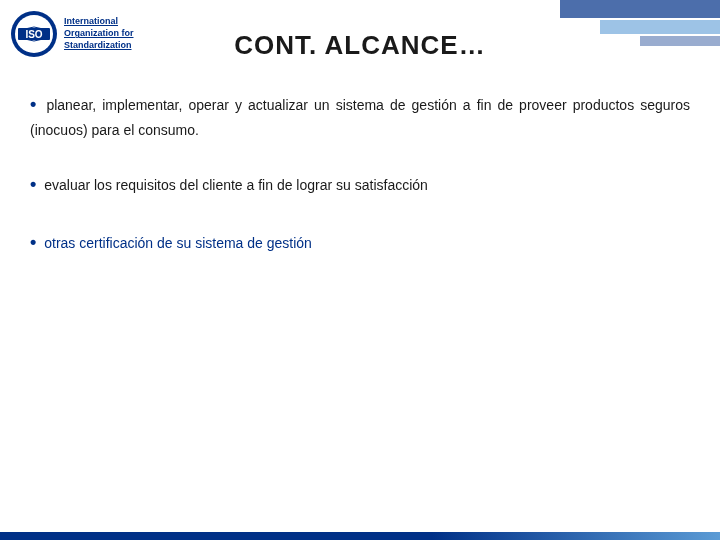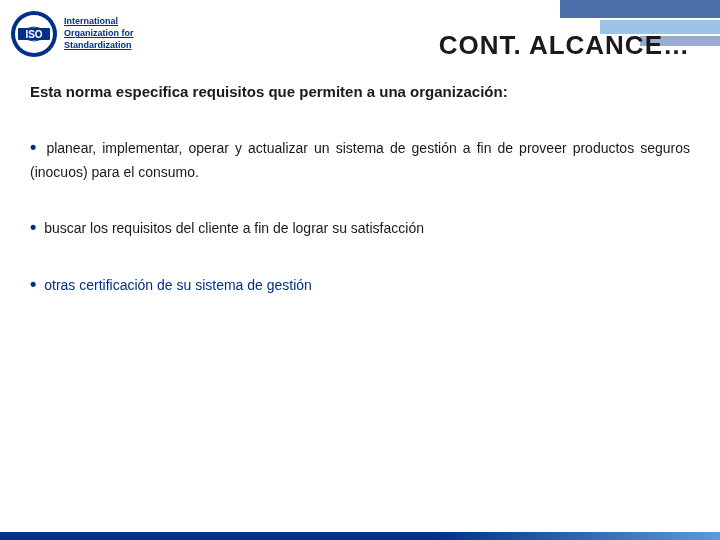--- a/index.html
+++ b/index.html
@@ -89,21 +89,21 @@
     
     .content {
       position: absolute;
       top: 20px;
       left: 0;
       right: 0;
       padding: 0 30px;
     }
 
     .main-title {
-      text-align: right;
+      text-align: center;
       font-size: 26px;
       font-weight: bold;
       color: #1a1a1a;
       margin-top: 10px;
       margin-bottom: 20px;
       letter-spacing: 1px;
     }
 
     .subtitle {
       font-size: 15px;
@@ -176,34 +176,33 @@
       <div class="iso-text">International</div>
       <div class="iso-text">Organization for</div>
       <div class="iso-text">Standardization</div>
     </div>
   </div>
 
   <div class="content">
 
     <h1 class="main-title">CONT. ALCANCE…</h1>
 
-    <p class="subtitle">Esta norma especifica requisitos que permiten a una organización:</p>
 
     <div class="bullet-section">
       <p class="bullet-text">
         <span class="bullet-dot">•</span>
         <span>planear, implementar, operar y actualizar un sistema de gestión a fin de proveer productos seguros (inocuos) para el consumo.</span>
       </p>
     </div>
 
 
     <div class="bullet-section">
       <p class="bullet-text">
         <span class="bullet-dot">•</span>
-        <span>buscar los requisitos del cliente a fin de lograr su satisfacción</span>
+        <span>evaluar los requisitos del cliente a fin de lograr su satisfacción</span>
       </p>
     </div>
 
 
     <div class="bullet-section">
       <p class="bullet-text blue">
         <span class="bullet-dot">•</span>
         <span>otras certificación de su sistema de gestión</span>
       </p>
     </div>

